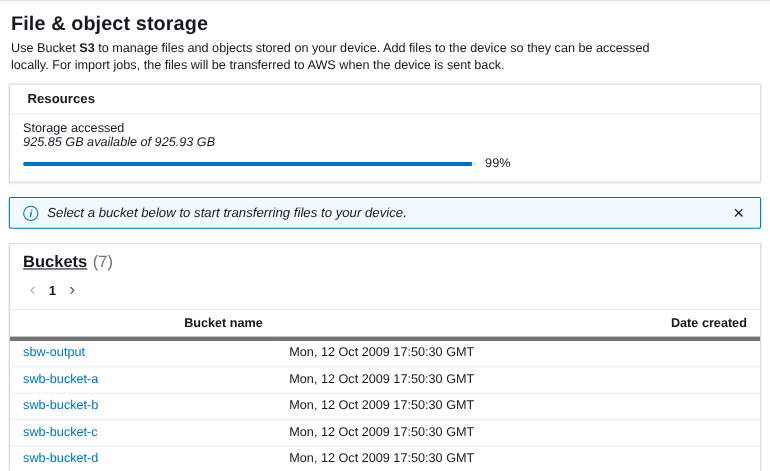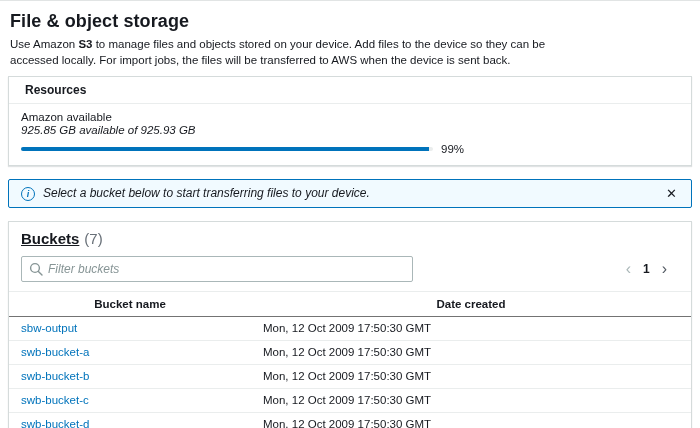--- a/index.html
+++ b/index.html
@@ -79,39 +79,39 @@
     font-size: 16px; line-height: 1; padding: 0 6px;
     font-family: "Liberation Sans", sans-serif;
   }
   .page-prev { color: #aab7b8; }
   .page-next { color: #545b64; }
   .page-number { font-size: 12px; font-weight: 700; color: #16191f; padding: 0 6px; background: none; border: none; cursor: pointer; font-family: "Liberation Sans", sans-serif; }
 
   
   table { width: 100%; border-collapse: collapse; font-size: 11.5px; }
   th {
-    text-align: center; font-weight: 700;
-    padding: 6px 12px; border-top: 1px solid #eaeded; border-bottom: 1px solid #737373;
+    text-align: right; font-weight: 700;
+    padding: 6px 12px; border-top: 1px solid #eaeded; border-bottom: 4px solid #737373;
   }
   th:first-child { width: 242px; }
   td { padding: 5px 12px 6px; border-bottom: 1px solid #eaeded; }
   .bucket-link { color: var(--link, #0073bb); text-decoration: none; }
 </style>
 </head>
 <body>
 
 <div class="page">
 
   <h1 class="page-title">File &amp; object storage</h1>
-  <p class="page-desc"><span>Use Amazon </span><b>S3</b><span> to manage files and objects stored on your device. Add files to the device so they can be accessed locally. For import jobs, the files will be transferred to AWS when the device is sent back.</span></p>
+  <p class="page-desc"><span>Use Bucket </span><b>S3</b><span> to manage files and objects stored on your device. Add files to the device so they can be accessed locally. For import jobs, the files will be transferred to AWS when the device is sent back.</span></p>
 
   <div class="card">
     <div class="card-header">Resources</div>
     <div class="card-body">
-      <div class="storage-label">Amazon available</div>
+      <div class="storage-label">Storage accessed</div>
       <div class="storage-value">925.85 GB available of 925.93 GB</div>
       <div class="progress-row">
         <div class="progress-track">
           <div class="progress-fill" style="width: 99%;"></div>
         </div>
         <span class="progress-label">99%</span>
       </div>
     </div>
   </div>
 
@@ -121,27 +121,20 @@
     <button class="alert-close"><span>✕</span></button>
   </div>
 
   <div class="card buckets-card">
     <div class="buckets-head">
       <div class="buckets-title-row">
         <span class="buckets-title">Buckets</span>
         <span class="buckets-count">(7)</span>
       </div>
       <div class="filter-row">
-        <div class="filter-box">
-          <svg width="14" height="14" viewBox="0 0 14 14">
-            <circle cx="6" cy="6" r="4.4" fill="none" stroke="#879596" stroke-width="1.4"></circle>
-            <line x1="9.4" y1="9.4" x2="13" y2="13" stroke="#879596" stroke-width="1.4" stroke-linecap="round"></line>
-          </svg>
-          <input class="filter-input" type="text" placeholder="Filter buckets" style="">
-        </div>
         <div class="pagination">
           <button class="page-btn page-prev">‹</button>
           <button class="page-number">1</button>
           <button class="page-btn page-next">›</button>
         </div>
       </div>
     </div>
 
     <table>
       <thead>

